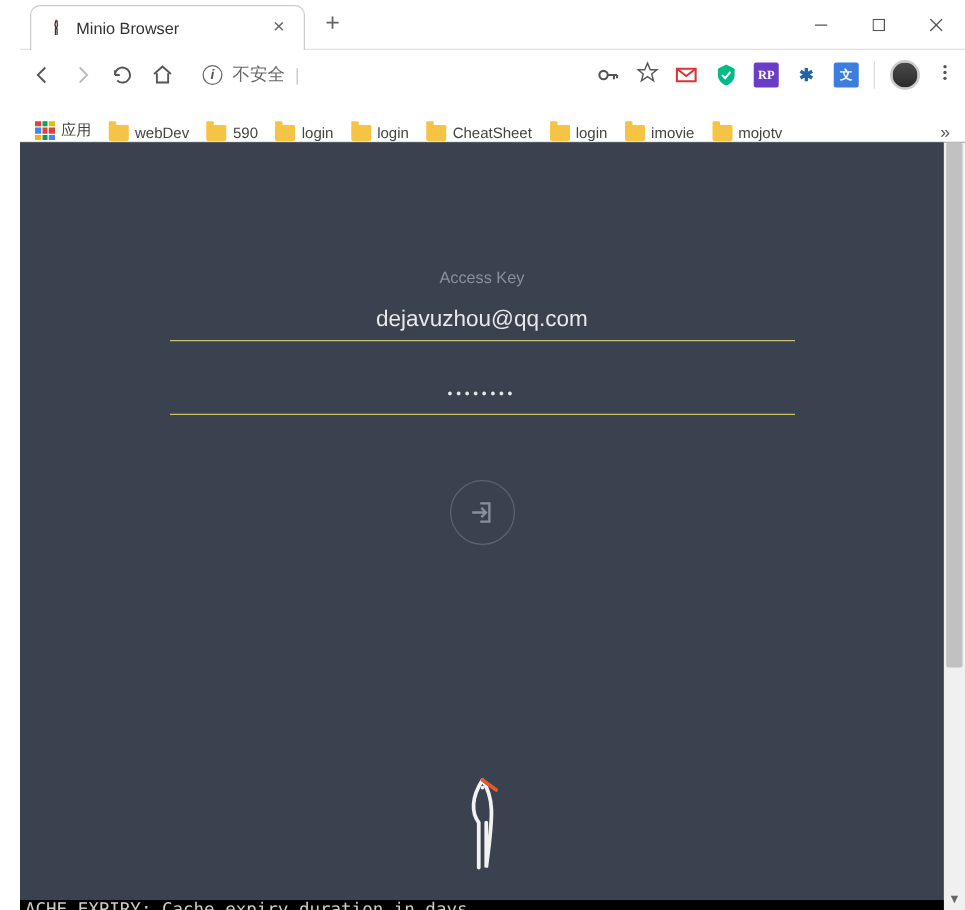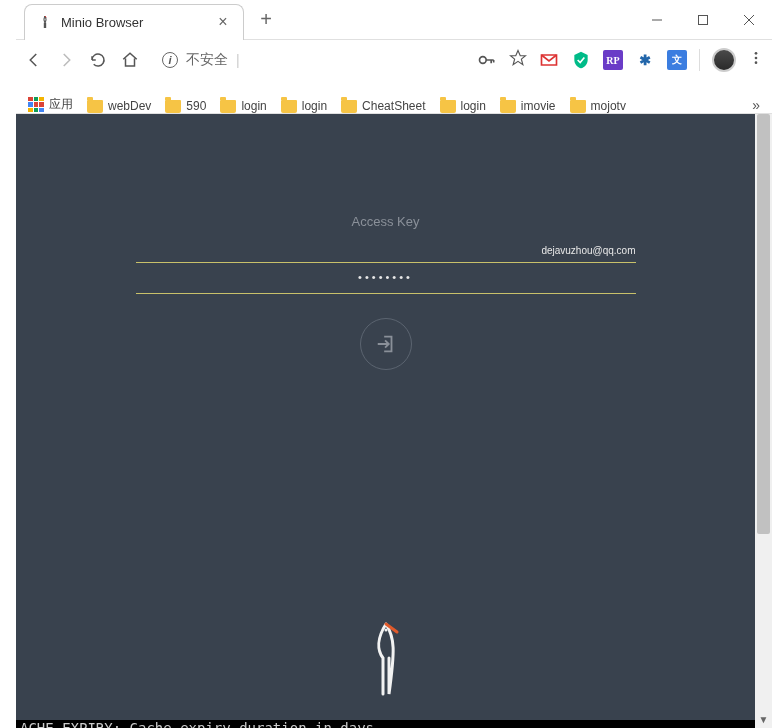--- a/index.html
+++ b/index.html
@@ -32,23 +32,23 @@
     .apps-icon span { background: #db4437; } .apps-icon span:nth-child(2){background:#0f9d58;} .apps-icon span:nth-child(3){background:#f4b400;} .apps-icon span:nth-child(4){background:#4285f4;} .apps-icon span:nth-child(6){background:#db4437;} .apps-icon span:nth-child(7){background:#f4b400;} .apps-icon span:nth-child(8){background:#0f9d58;} .apps-icon span:nth-child(9){background:#4285f4;}
     .folder-icon { width: 16px; height: 13px; background: #f6c445; border-radius: 1px 1px 2px 2px; position: relative; }
     .folder-icon::before { content: ''; position: absolute; top: -3px; left: 0; width: 6px; height: 3px; background: #f6c445; border-radius: 1px 1px 0 0; }
     .book-over { margin-left: auto; color: #555; font-size: 14px; cursor: pointer; }
     .content { flex: 1; position: relative; background: #000; }
     .scrollbar { position: absolute; right: 0; top: 0; bottom: 0; width: 17px; background: #f0f0f0; }
     .scrollbar .thumb { position: absolute; left: 2px; right: 2px; top: 0; height: 420px; background: #c1c1c1; border-radius: 2px; }
     .scrollbar .arrow { position: absolute; left: 0; right: 0; height: 17px; display: flex; align-items: center; justify-content: center; font-size: 10px; color: #666; }
     .minio { position: absolute; inset: 0; right: 17px; background: #39424e; display: flex; flex-direction: column; align-items: center; }
     .login-form { margin-top: 100px; width: 500px; display: flex; flex-direction: column; align-items: center; }
-    .field { width: 100%; }
+    .field { width: 100%; margin-bottom: 28px; }
     .field-label { text-align: center; font-size: 13px; color: #8a9099; margin-bottom: 10px; }
-    .field-input { width: 100%; text-align: right; background: transparent; border: none; border-bottom: 1px solid #c9c16a; color: #e8e8e8; font-size: 10px; padding: 6px 0; outline: none; }
+    .field-input { width: 100%; text-align: center; background: transparent; border: none; border-bottom: 1px solid #c9c16a; color: #e8e8e8; font-size: 18px; padding: 6px 0; outline: none; }
     .field-dots { width: 100%; text-align: center; border-bottom: 1px solid #c9c16a; color: #e8e8e8; font-size: 11px; letter-spacing: 3px; padding: 8px 0 10px 0; }
     .login-btn { width: 52px; height: 52px; border-radius: 50%; border: 1px solid #5b6470; background: transparent; display: flex; align-items: center; justify-content: center; margin-top: 24px; cursor: pointer; color: #8a9099; }
     .logo { position: absolute; bottom: 28px; left: 50%; transform: translateX(-50%); }
     .terminal { position: absolute; bottom: -12px; left: 0; right: 17px; height: 20px; background: #000; color: #ccc; font-family: monospace; font-size: 14px; padding-left: 4px; white-space: nowrap; overflow: hidden; }
   </style>
 </head>
 <body>
 
 <div class="window">
   <div class="titlebar">

